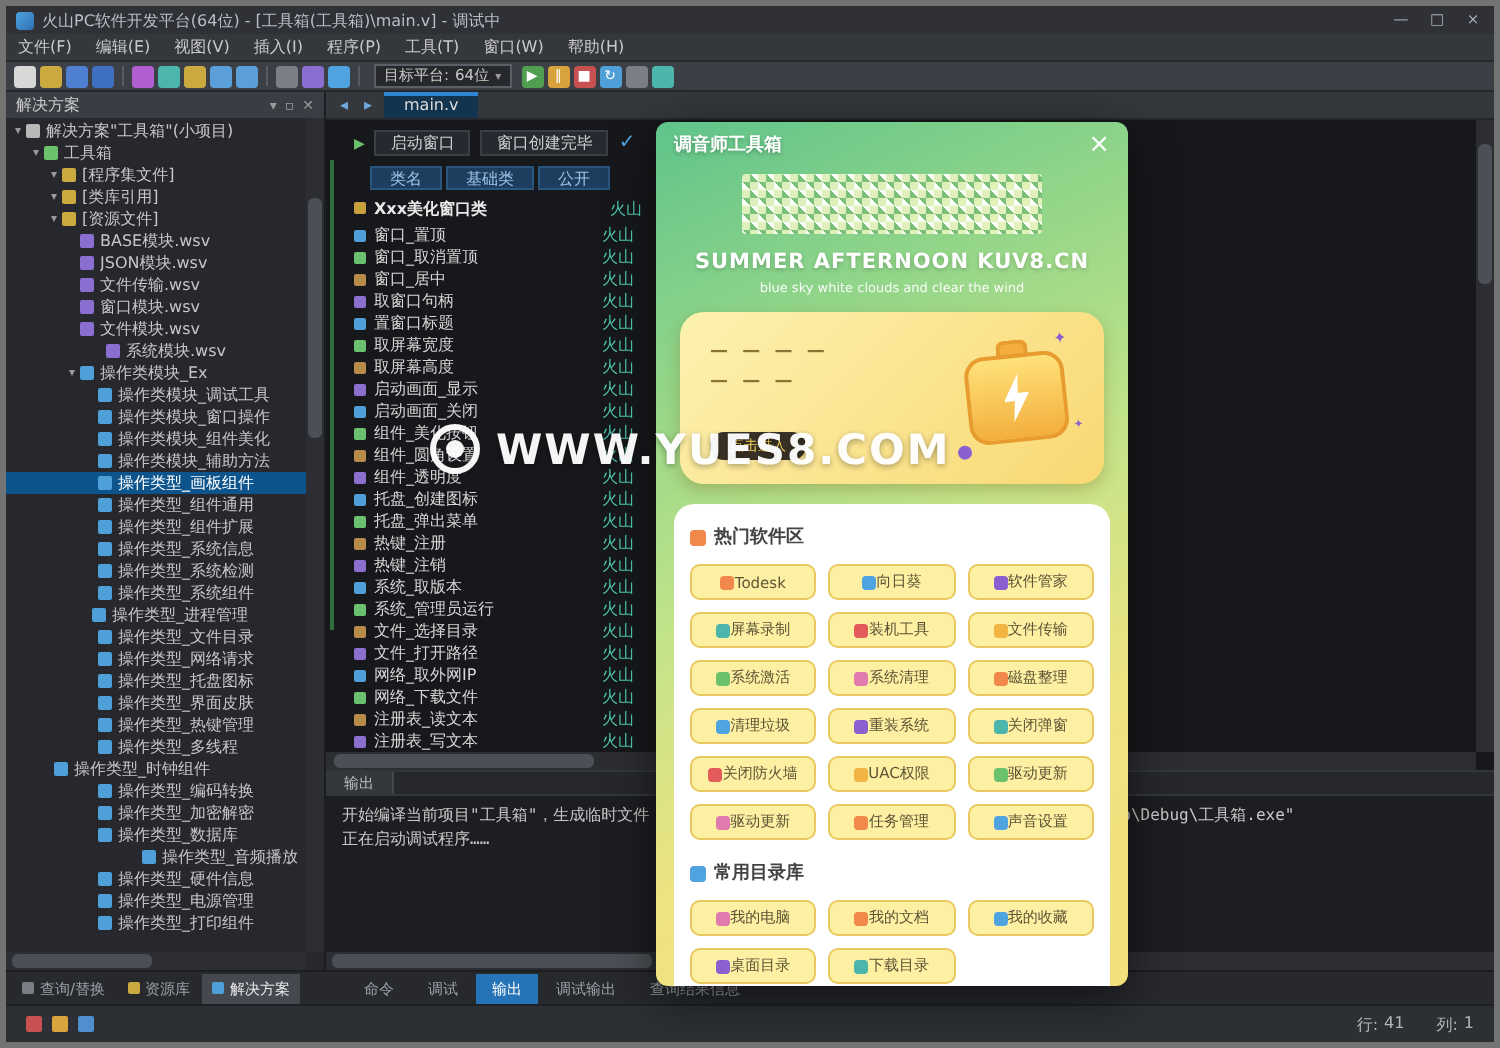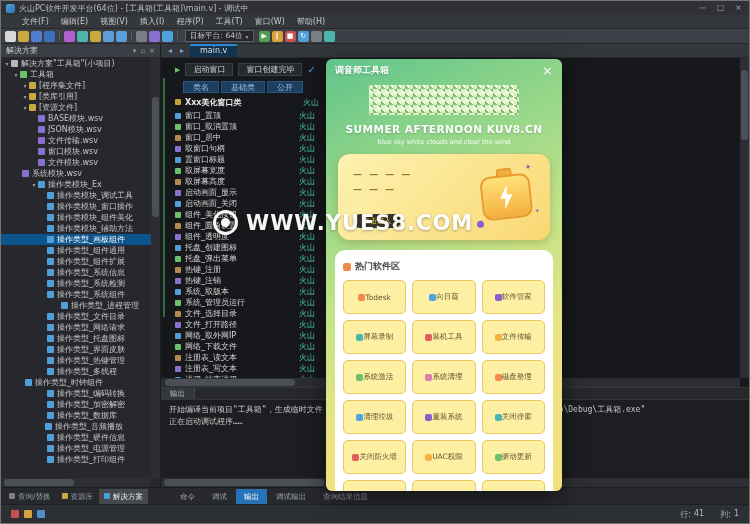--- a/index.html
+++ b/index.html
@@ -1,27 +1,27 @@
 <!DOCTYPE html>
 <html><head>
 <meta charset="utf-8">
 <style>
   *{margin:0;padding:0;box-sizing:border-box;}
   html,body{width:750px;height:524px;overflow:hidden;}
   body{font-family:"DejaVu Sans","Liberation Sans",sans-serif;background:#26282c;}
-  #app{position:relative;width:750px;height:524px;background:#737373;overflow:hidden;border:1px solid #737373;}
+  #app{position:relative;width:750px;height:524px;background:#737373;overflow:hidden;border:3px solid #737373;}
 
   
   .titlebar{height:14px;background:#2f3136;display:flex;align-items:center;padding:0 5px;gap:4px;}
   .app-logo{width:9px;height:9px;background:linear-gradient(135deg,#4fa3e0,#2f6fb2);border-radius:2px;flex:none;}
   .tb-title{font-size:8px;color:#b9bdc5;white-space:nowrap;overflow:hidden;}
   .win-controls{margin-left:auto;display:flex;gap:7px;}
   .win-btn{font-size:7.5px;color:#a9adb5;width:11px;text-align:center;line-height:12px;}
 
-  .menubar{height:14px;background:#34373c;display:flex;align-items:center;padding-left:15px;border-bottom:1px solid #26282c;}
+  .menubar{height:14px;background:#34373c;display:flex;align-items:center;padding-left:0;border-bottom:1px solid #26282c;}
   .menu-item{font-size:8px;color:#c9c9c9;padding:0 6px;line-height:13px;white-space:nowrap;}
 
   .toolbar{height:15px;background:#3c3f45;display:flex;align-items:center;gap:2px;padding:0 4px;border-bottom:1px solid #25272b;}
   .tb-btn{width:11px;height:11px;border-radius:2px;font-size:7px;line-height:11px;text-align:center;color:#fff;flex:none;}
   .tb-sep{width:1px;height:10px;background:#575a60;margin:0 2px;flex:none;}
   .combo{height:12px;background:#26282c;border:1px solid #5a5e66;display:flex;align-items:center;font-size:7.5px;color:#c9c9c9;padding:0 4px;gap:3px;margin:0 3px;white-space:nowrap;}
   .combo .arrow{font-size:6px;color:#9a9a9a;}
 
   
   .main{position:absolute;top:43px;left:0;right:0;bottom:36px;display:flex;}
@@ -108,21 +108,21 @@
   .bat-tip{position:absolute;left:22px;top:3px;width:16px;height:9px;background:#f3ae3d;border:2px solid #e89b2e;border-bottom:none;border-radius:4px 4px 0 0;}
   .bat-body{position:absolute;left:5px;top:10px;width:50px;height:44px;background:linear-gradient(180deg,#ffe27a,#f3ae3d);border:2px solid #e89b2e;border-radius:10px;}
   .bat-bolt{position:absolute;left:5px;top:10px;width:50px;height:44px;display:flex;align-items:center;justify-content:center;}
   .bolt{width:13px;height:24px;background:#fff;clip-path:polygon(62% 0,0 56%,42% 56%,32% 100%,100% 40%,56% 40%);}
   .spark{position:absolute;color:#8a5fd0;font-size:8px;}
   .sp0{right:2px;top:0;} .sp1{right:-2px;bottom:6px;font-size:6px;} .sp2{left:-2px;bottom:-2px;width:7px;height:7px;background:#8a5fd0;border-radius:50%;}
   .pp-sheet{margin:10px 9px 0;background:#fff;border-radius:10px;padding:8px 8px 12px;}
   .sec-head{display:flex;align-items:center;gap:4px;font-size:9px;font-weight:bold;color:#444;margin:2px 0 7px;}
   .sec-ico{width:8px;height:8px;border-radius:2px;flex:none;}
   .app-grid{display:grid;grid-template-columns:repeat(3,1fr);gap:6px;margin-bottom:10px;}
-  .app-btn{height:34px;background:#fdf0a2;border:1px solid #e9c95f;border-radius:5px;display:flex;align-items:center;justify-content:center;gap:0;font-size:7.5px;color:#5d5436;overflow:hidden;white-space:nowrap;}
+  .app-btn{height:18px;background:#fdf0a2;border:1px solid #e9c95f;border-radius:5px;display:flex;align-items:center;justify-content:center;gap:0;font-size:7.5px;color:#5d5436;overflow:hidden;white-space:nowrap;}
   .app-ico{width:7px;height:7px;border-radius:2px;flex:none;}
 
   
   .watermark{position:absolute;left:212px;top:209px;z-index:50;display:flex;align-items:center;gap:8px;color:#fff;opacity:.96;pointer-events:none;text-shadow:0 1px 3px rgba(0,0,0,.35);}
   .wm-logo{width:25px;height:25px;border:3px solid #fff;border-radius:50%;display:flex;align-items:center;justify-content:center;flex:none;}
   .wm-dot{width:9px;height:9px;background:#fff;border-radius:50%;}
   .wm-text{font-size:21px;font-weight:bold;letter-spacing:1px;white-space:nowrap;}
 </style>
 </head>
 <body>
@@ -238,21 +238,21 @@
           <div class="tree-item" style="padding-left: 29px;">
             <span class="tw-arrow"></span>
             <span class="tw-icon" style="background: rgb(138, 111, 208);"></span>
             <span class="tw-label">窗口模块.wsv</span>
           </div>
           <div class="tree-item" style="padding-left: 29px;">
             <span class="tw-arrow"></span>
             <span class="tw-icon" style="background: rgb(138, 111, 208);"></span>
             <span class="tw-label">文件模块.wsv</span>
           </div>
-          <div class="tree-item" style="padding-left: 13px;">
+          <div class="tree-item" style="padding-left: 42px;">
             <span class="tw-arrow"></span>
             <span class="tw-icon" style="background: rgb(138, 111, 208);"></span>
             <span class="tw-label">系统模块.wsv</span>
           </div>
           <div class="tree-item" style="padding-left: 29px;">
             <span class="tw-arrow">▾</span>
             <span class="tw-icon" style="background: rgb(79, 159, 216);"></span>
             <span class="tw-label">操作类模块_Ex</span>
           </div>
           <div class="tree-item" style="padding-left: 38px;">
@@ -298,21 +298,21 @@
           <div class="tree-item" style="padding-left: 38px;">
             <span class="tw-arrow"></span>
             <span class="tw-icon" style="background: rgb(79, 159, 216);"></span>
             <span class="tw-label">操作类型_系统检测</span>
           </div>
           <div class="tree-item" style="padding-left: 38px;">
             <span class="tw-arrow"></span>
             <span class="tw-icon" style="background: rgb(79, 159, 216);"></span>
             <span class="tw-label">操作类型_系统组件</span>
           </div>
-          <div class="tree-item" style="padding-left: 52px;">
+          <div class="tree-item" style="padding-left: 35px;">
             <span class="tw-arrow"></span>
             <span class="tw-icon" style="background: rgb(79, 159, 216);"></span>
             <span class="tw-label">操作类型_进程管理</span>
           </div>
           <div class="tree-item" style="padding-left: 38px;">
             <span class="tw-arrow"></span>
             <span class="tw-icon" style="background: rgb(79, 159, 216);"></span>
             <span class="tw-label">操作类型_文件目录</span>
           </div>
           <div class="tree-item" style="padding-left: 38px;">
@@ -353,21 +353,21 @@
           <div class="tree-item" style="padding-left: 38px;">
             <span class="tw-arrow"></span>
             <span class="tw-icon" style="background: rgb(79, 159, 216);"></span>
             <span class="tw-label">操作类型_加密解密</span>
           </div>
           <div class="tree-item" style="padding-left: 38px;">
             <span class="tw-arrow"></span>
             <span class="tw-icon" style="background: rgb(79, 159, 216);"></span>
             <span class="tw-label">操作类型_数据库</span>
           </div>
-          <div class="tree-item" style="padding-left: 36px;">
+          <div class="tree-item" style="padding-left: 36px; margin-left: 24px;">
             <span class="tw-arrow"></span>
             <span class="tw-icon" style="background: rgb(79, 159, 216);"></span>
             <span class="tw-label">操作类型_音频播放</span>
           </div>
           <div class="tree-item" style="padding-left: 38px;">
             <span class="tw-arrow"></span>
             <span class="tw-icon" style="background: rgb(79, 159, 216);"></span>
             <span class="tw-label">操作类型_硬件信息</span>
           </div>
           <div class="tree-item" style="padding-left: 38px;">

